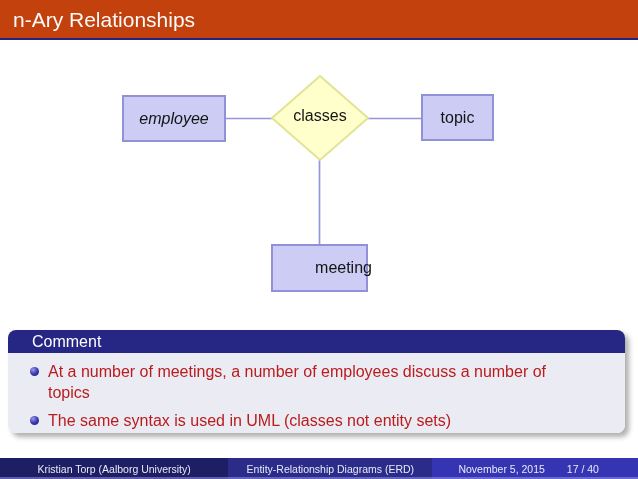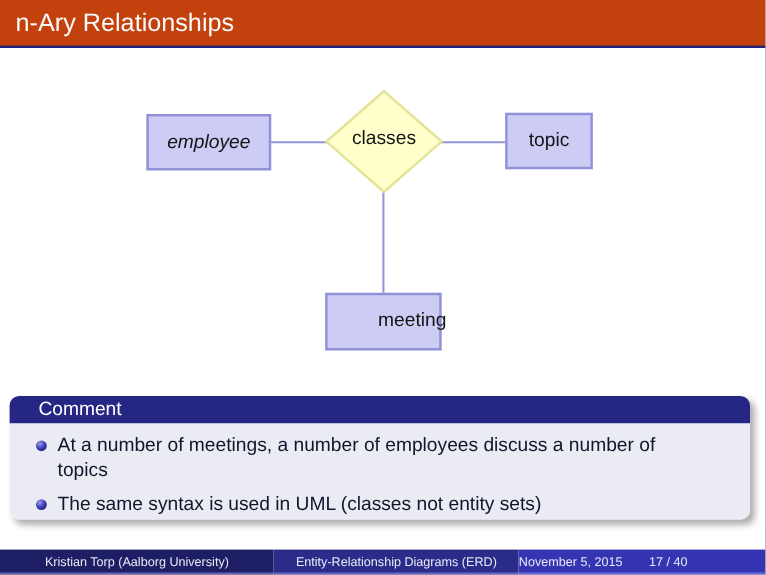--- a/index.html
+++ b/index.html
@@ -63,38 +63,38 @@
     padding:8px 10px 0 22px;
   }
   .bullet-item{display:flex;margin-bottom:7px;}
   .bullet-ball{
     flex:0 0 auto;
     width:9px;height:9px;border-radius:50%;
     margin:6px 9px 0 0;
     background:radial-gradient(circle at 35% 30%, #9a9ae8, #3a3ab4 50%, #16165c);
   }
   .bullet-text{
-    font-size:16px;color:#0f172a;line-height:21px;
+    font-size:16px;color:#b91c1c;line-height:21px;
     max-width:515px;
   }
   
   .footline{
     position:absolute;left:0;bottom:0;width:638px;height:21px;
     display:flex;
     color:#e9e9f5;
     font-size:10.5px;
   }
   .footline::after{
     content:"";position:absolute;left:0;bottom:0;height:2px;width:100%;
     background:rgba(150,150,235,0.55);
   }
   .foot-seg{display:flex;align-items:center;justify-content:center;box-sizing:border-box;}
   .foot-author{width:237px;background:#1e1e64;}
   .foot-title{width:212px;background:#2b2b8a;}
-  .foot-right{width:213px;background:#3535b4;justify-content:flex-start;padding-right:13px;}
+  .foot-right{width:213px;background:#3535b4;justify-content:center;padding-right:13px;}
   .foot-date{margin-right:22px;}
 </style>
 </head>
 <body>
 
 <div class="slide">
 
   <div class="frametitle">n-Ary Relationships</div>
 
   <svg class="diagram-svg" viewBox="0 0 638 479" xmlns="http://www.w3.org/2000/svg">

